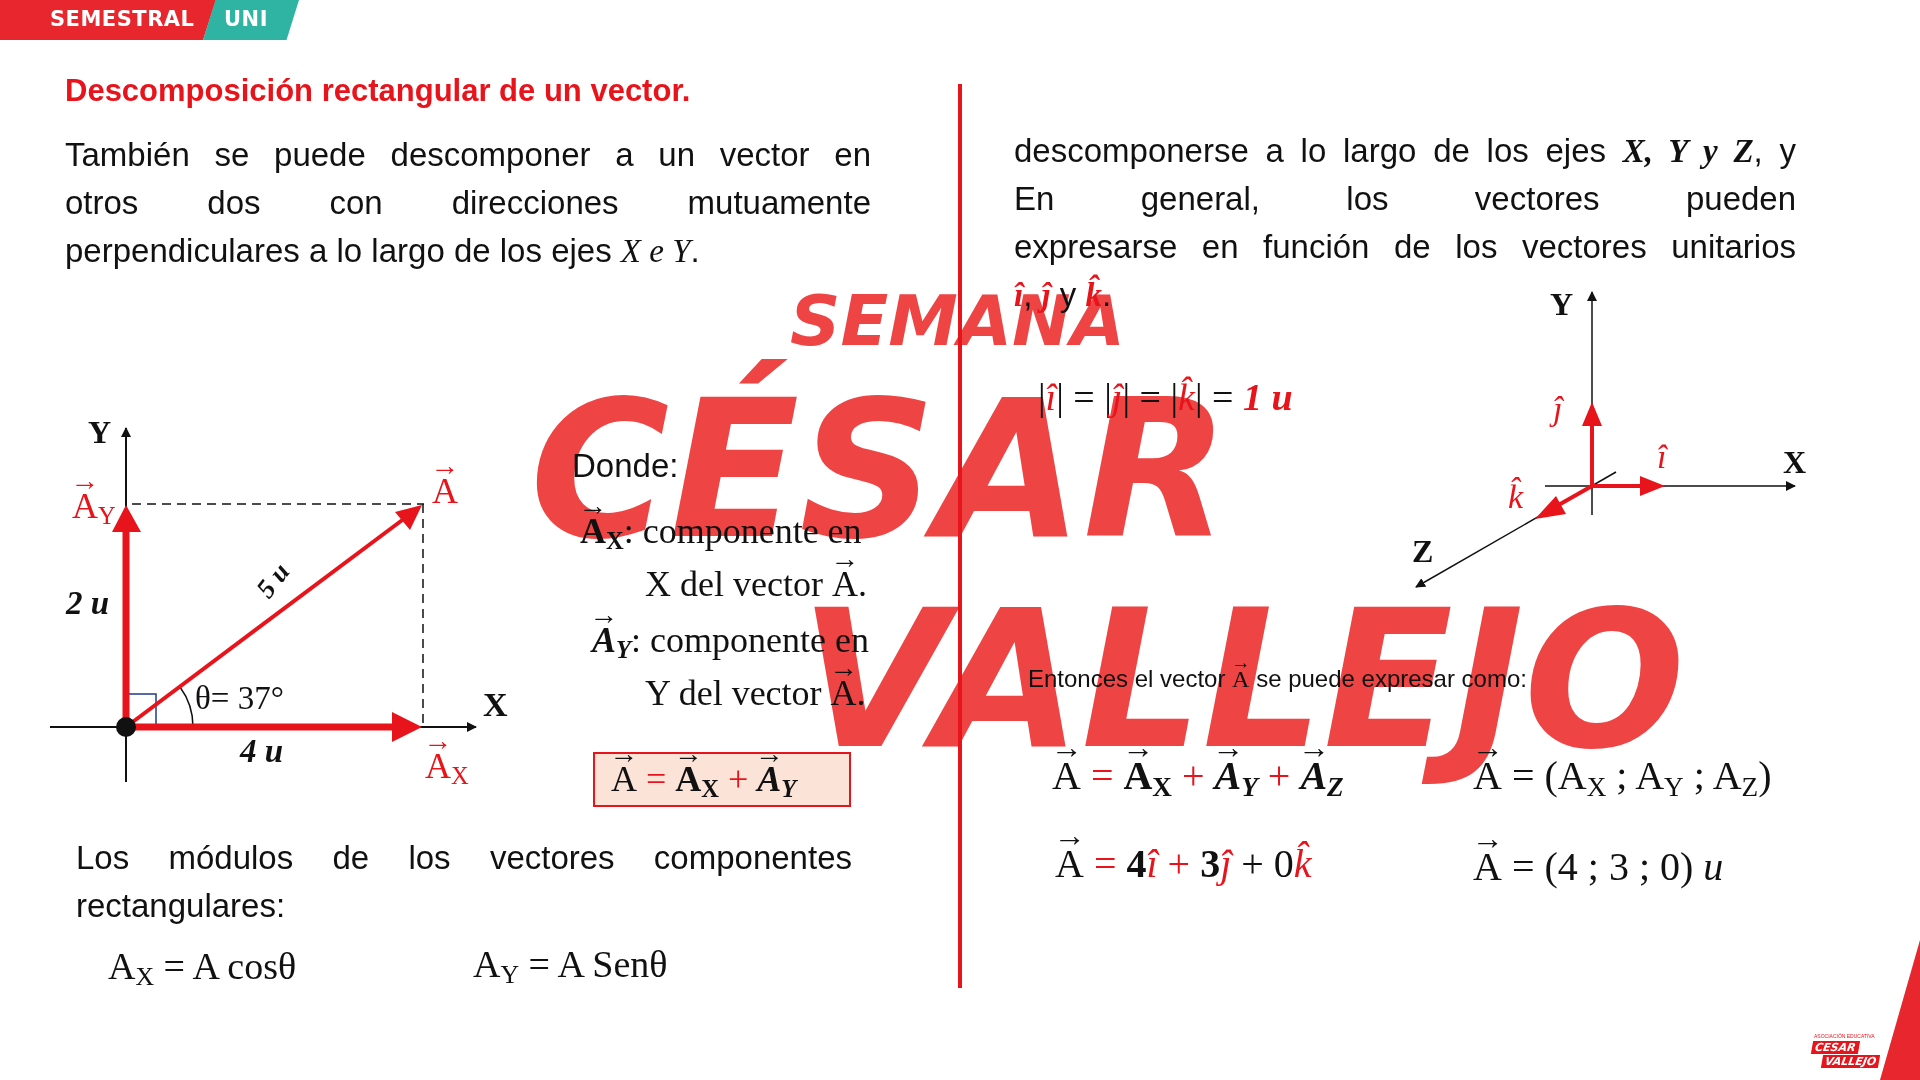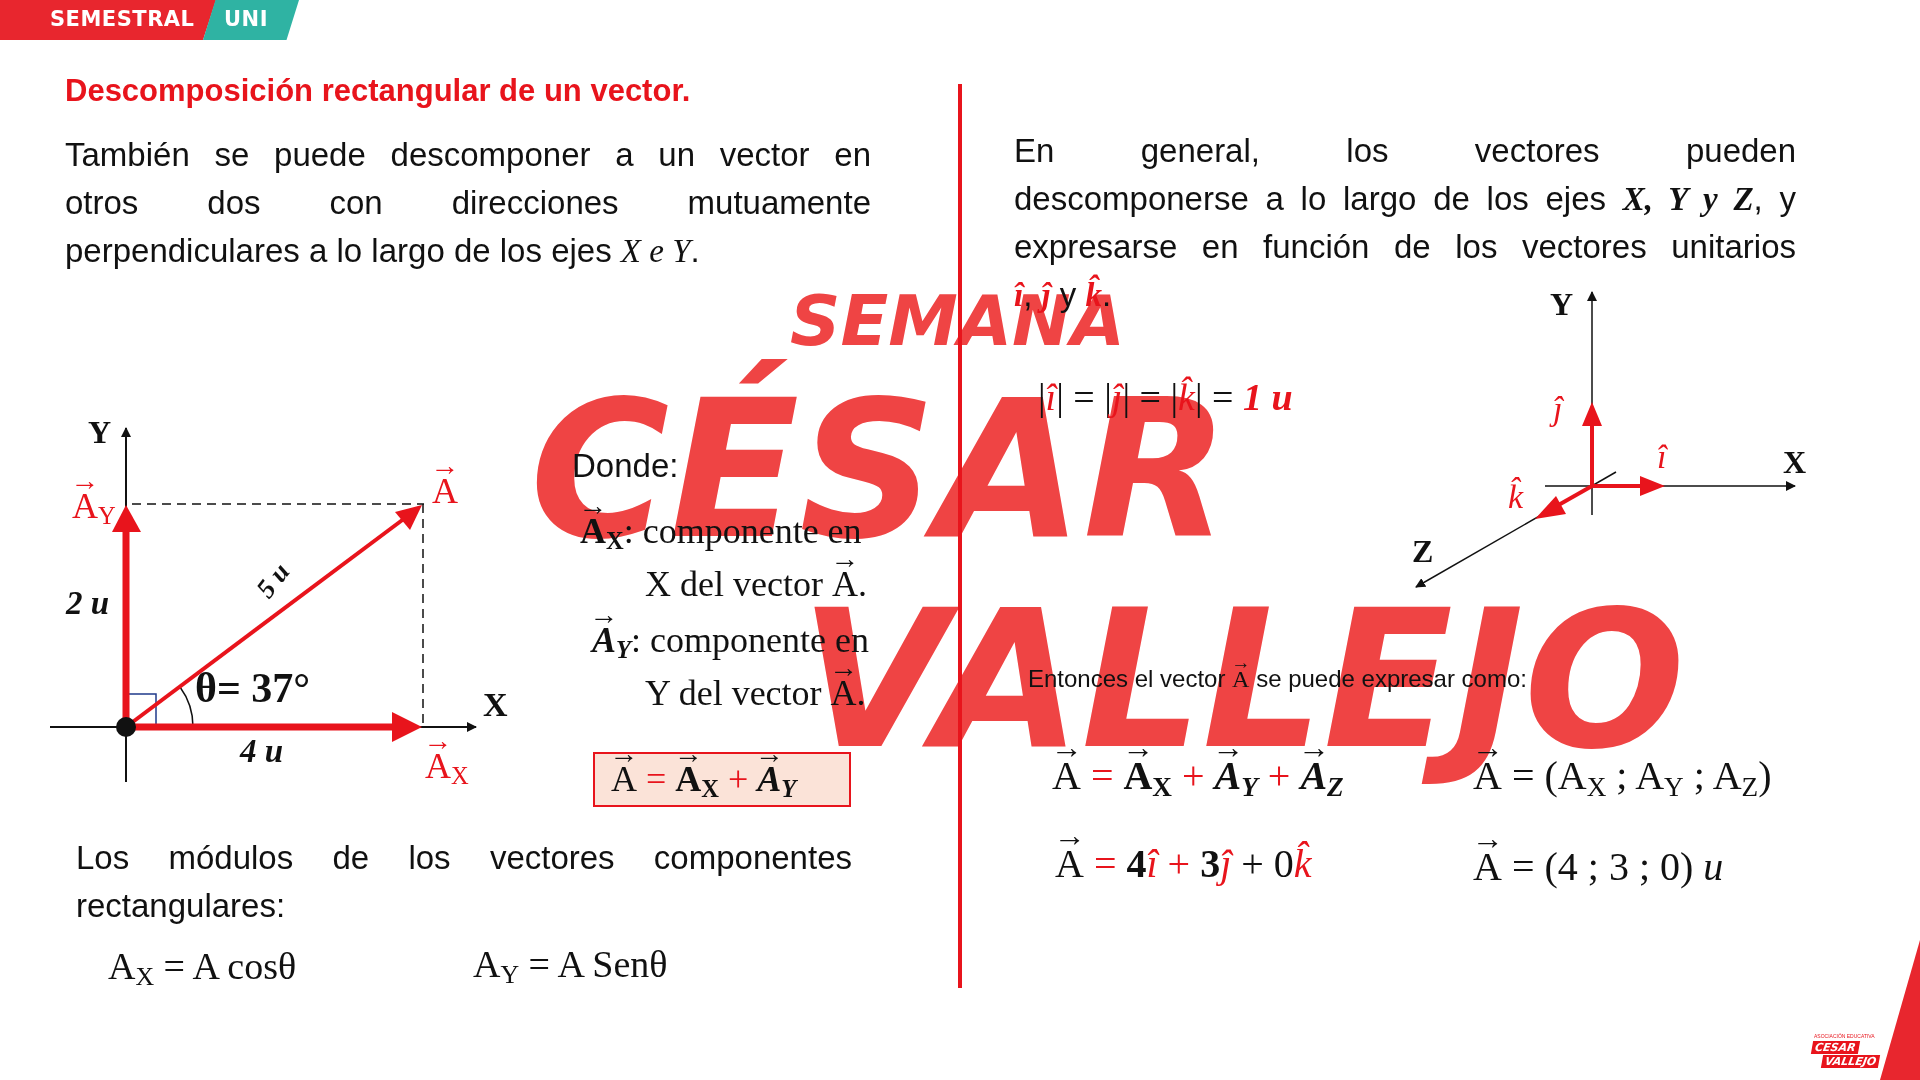--- a/index.html
+++ b/index.html
@@ -127,21 +127,21 @@
 </svg>
 
 <span class="label" style="left:88px; top:414px; font-size:32px; font-weight:bold;">Y</span>
 <span class="label" style="left:483px; top:686px; font-size:34px; font-weight:bold;">X</span>
 <span class="label red" style="left:432px; top:470px; font-size:36px;"><span class="vec">A</span></span>
 <span class="label red" style="left:72px; top:485px; font-size:36px;"><span class="vec">A</span><sub>Y</sub></span>
 <span class="label red" style="left:425px; top:745px; font-size:36px;"><span class="vec">A</span><sub>X</sub></span>
 <span class="label" style="left:66px; top:585px; font-size:33px; font-weight:bold; font-style:italic;">2 u</span>
 <span class="label" style="left:240px; top:733px; font-size:33px; font-weight:bold; font-style:italic;">4 u</span>
 <span class="label" style="left:250px; top:585px; font-size:27px; font-weight:bold; font-style:italic; transform: rotate(-52deg); transform-origin: left top;">5 u</span>
-<span class="label" style="left:195px; top:664px; font-size:42px; font-weight:bold;">θ= 37°</span>
+<span class="label" style="left:195px; top:680px; font-size:33px; font-weight:normal;">θ= 37°</span>
 
 <div class="donde">Donde:</div>
 <div class="def" style="left:580px; top:510px;">
   <b><span class="vec">A</span><sub>X</sub></b><span>: componente en</span>
 </div>
 <div class="def" style="left:645px; top:563px;">
   <span>X del vector</span> <span class="vec">A</span><span>.</span>
 </div>
 <div class="def" style="left:572px; top:619px;margin-left:20px;">
   <b><i><span class="vec">A</span><sub>Y</sub></i></b><span>: componente en</span>
@@ -165,28 +165,28 @@
 <div class="formula" style="left:108px; top:944px; font-size:38px;">
   <span>A</span><sub>X</sub> <span>= A cosθ</span>
 </div>
 <div class="formula" style="left:473px; top:942px; font-size:38px;">
   <span>A</span><sub>Y</sub> <span>= A Senθ</span>
 </div>
 
 <div class="divider"></div>
 
 <div class="para right">
+  <span class="just-line"><span>descomponerse a lo largo de los ejes</span> <span class="mathb">X, Y y Z</span><span>, y</span></span>
   <span class="just-line">
     <span>En</span>
     <span>general,</span>
     <span>los</span>
     <span>vectores</span>
     <span>pueden</span>
   </span>
-  <span class="just-line"><span>descomponerse a lo largo de los ejes</span> <span class="mathb">X, Y y Z</span><span>, y</span></span>
   <span class="just-line">expresarse en función de los vectores unitarios</span>
   <span><span class="mathb red">î</span><span>,</span> <span class="mathb red">ĵ</span> <span>y</span> <span class="mathb red">k̂</span><span>.</span></span>
 </div>
 
 <div class="formula" style="left:1038px; top:375px; font-size:38px;">
   |<span class="mathi red">î</span>| <span>=</span> |<span class="mathi red">ĵ</span>| <span>=</span> |<span class="mathi red">k̂</span>| <span>=</span> <span class="mathb red">1 u</span>
 </div>
 
 <span class="label" style="left:1550px; top:286px; font-size:32px; font-weight:bold;">Y</span>
 <span class="label" style="left:1783px; top:444px; font-size:32px; font-weight:bold;">X</span>

